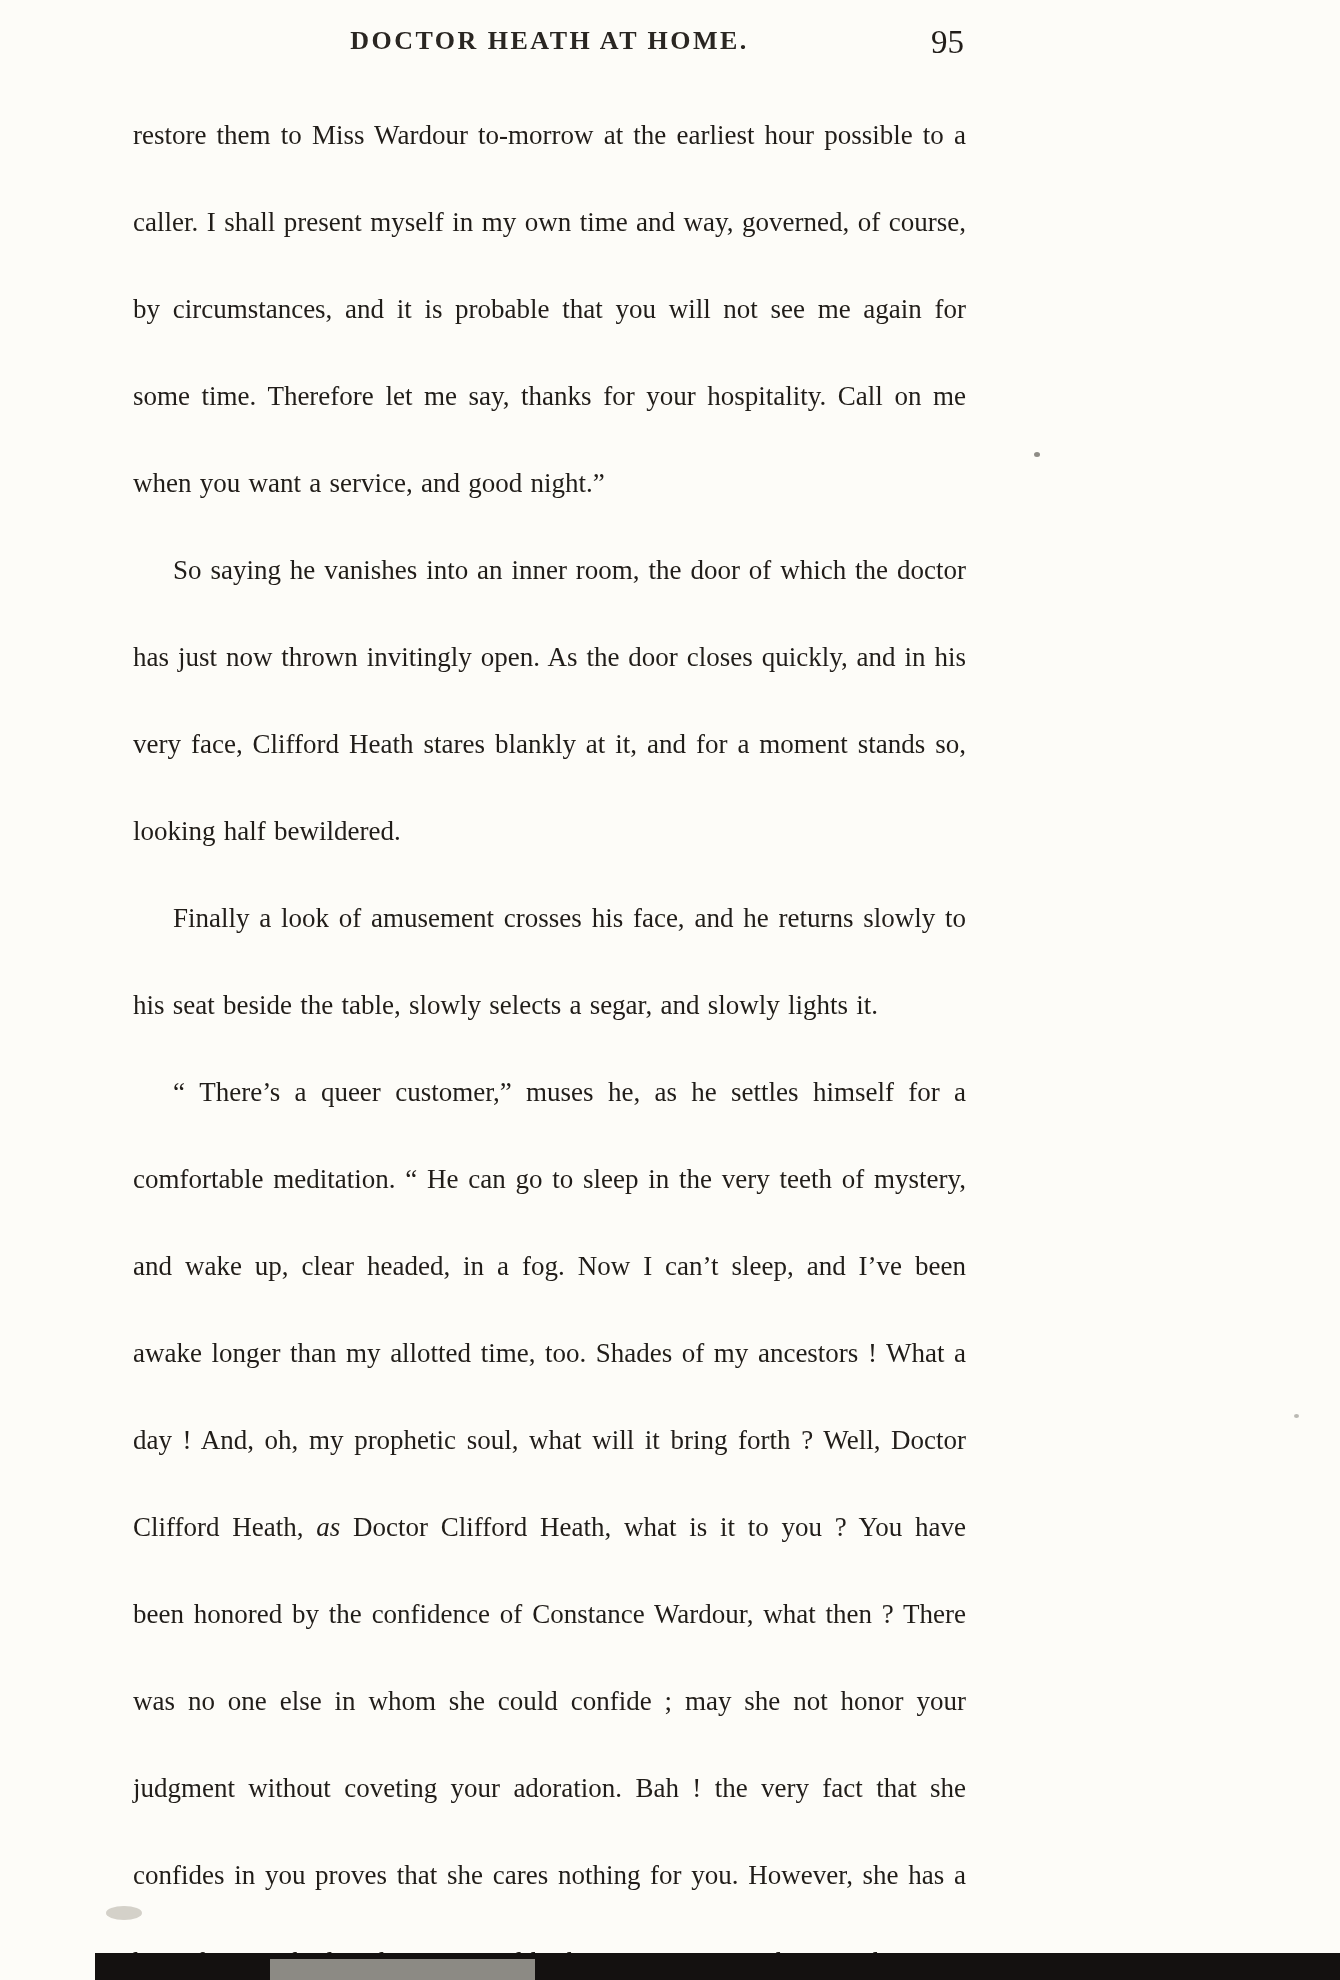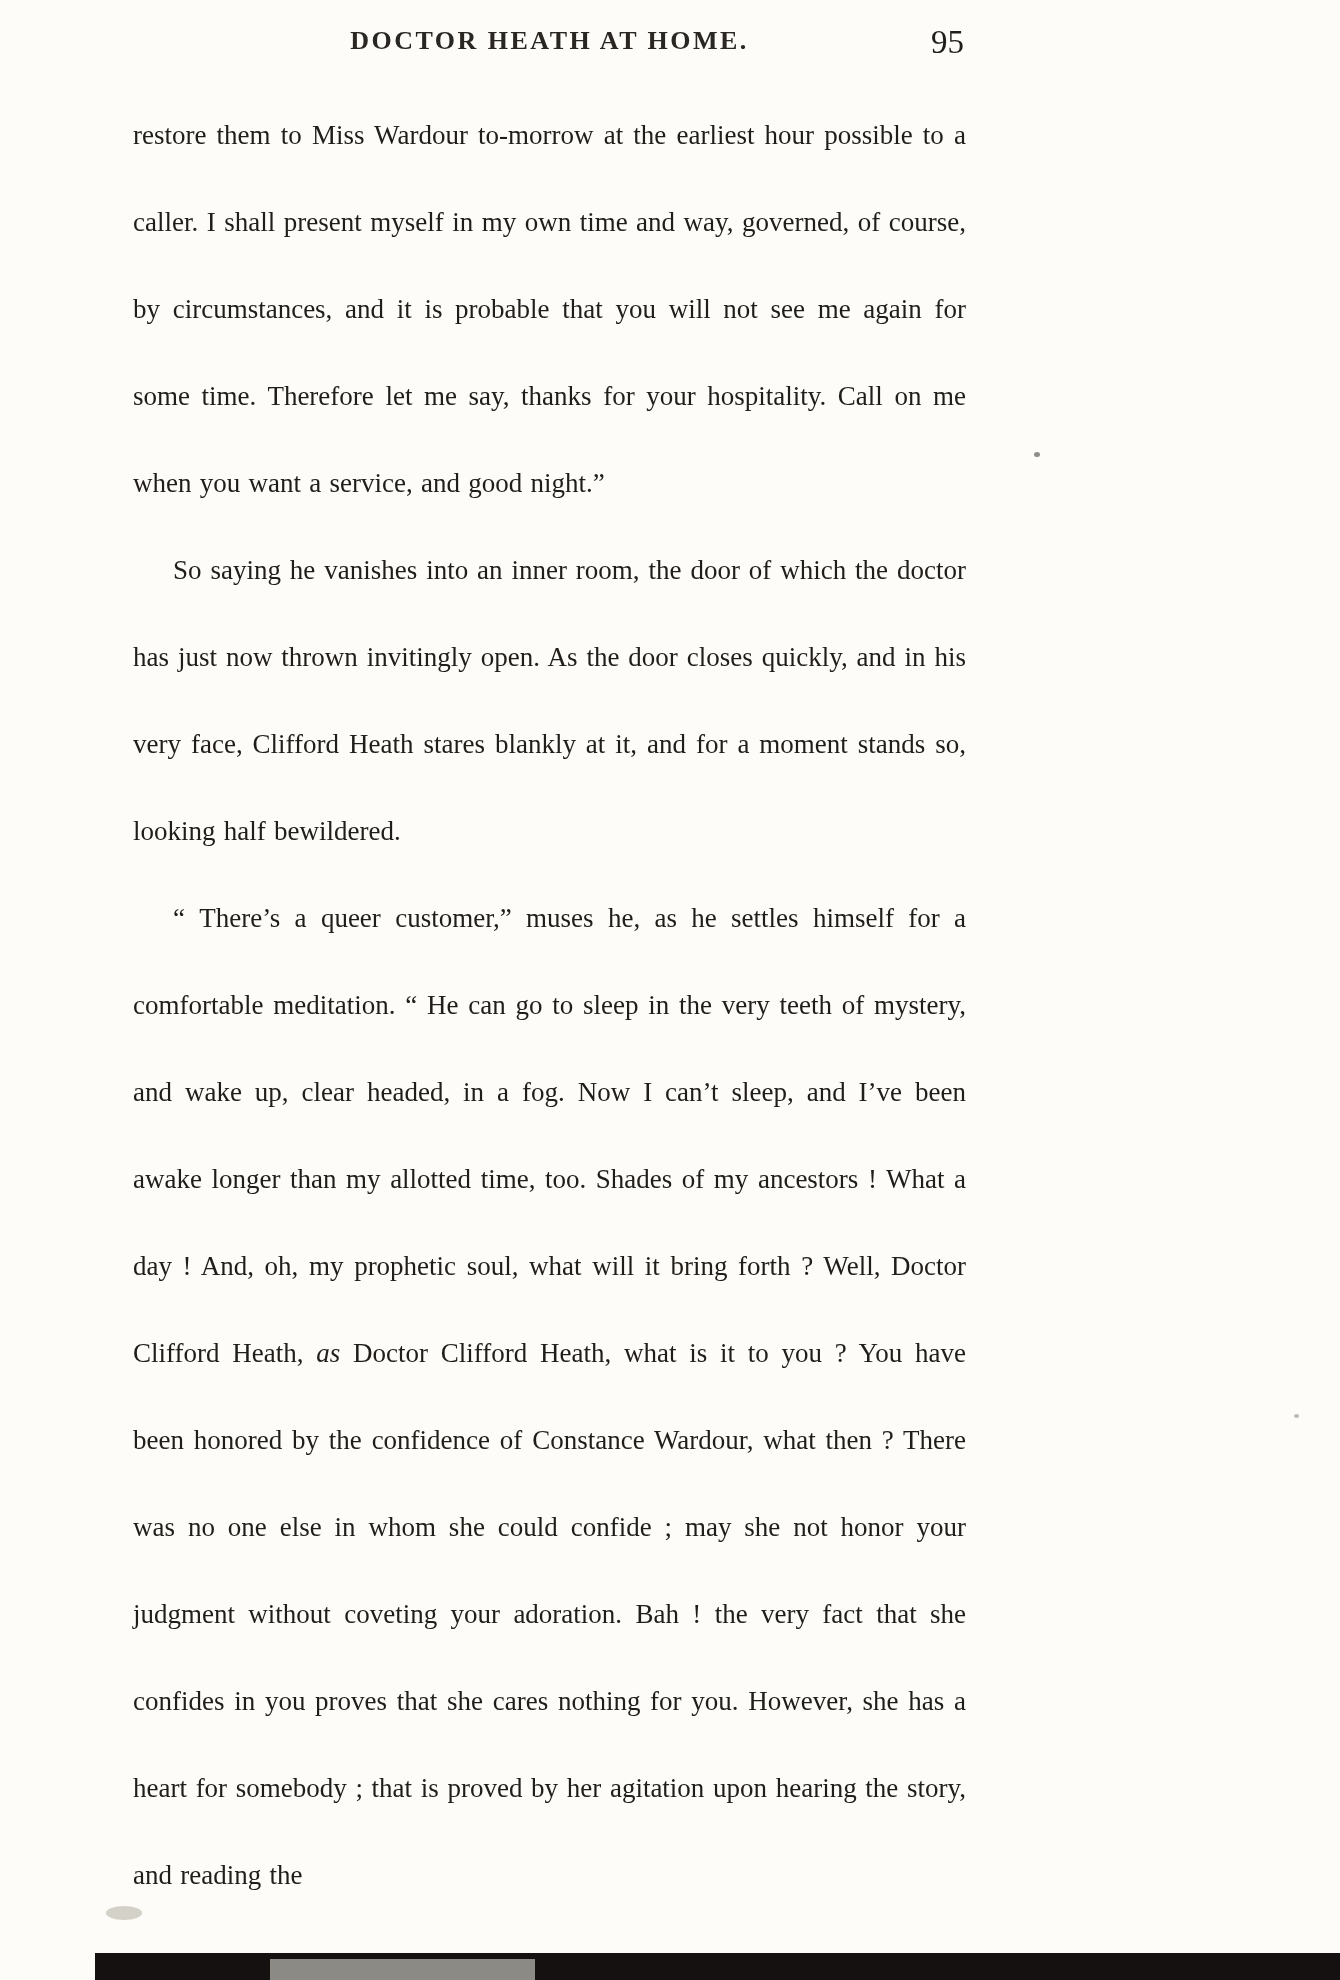--- a/index.html
+++ b/index.html
@@ -99,20 +99,21 @@
     <header class="running-header">
       <div class="running-title">DOCTOR HEATH AT HOME.</div>
       <div class="page-number">95</div>
     </header>
 
     <main class="body-text">
       <p class="para no-indent"><span class="run">restore them to Miss Wardour to-morrow at the earliest hour possible to a caller. I shall present myself in my own time and way, governed, of course, by circumstances, and it is probable that you will not see me again for some time. Therefore let me say, thanks for your hospitality. Call on me when you want a service, and good night.”</span></p>
 
       <p class="para"><span class="run">So saying he vanishes into an inner room, the door of which the doctor has just now thrown invitingly open. As the door closes quickly, and in his very face, Clifford Heath stares blankly at it, and for a moment stands so, looking half bewildered.</span></p>
 
+      <p class="para"><span class="run">Finally a look of amusement crosses his face, and he returns slowly to his seat beside the table, slowly selects a segar, and slowly lights it.</span></p>
 
       <p class="para"><span class="run">“&nbsp;There’s a queer customer,” muses he, as he settles himself for a comfortable meditation. “&nbsp;He can go to sleep in the very teeth of mystery, and wake up, clear headed, in a fog. Now I can’t sleep, and I’ve been awake longer than my allotted time, too. Shades of my ancestors&nbsp;! What a day&nbsp;! And, oh, my prophetic soul, what will it bring forth&nbsp;? Well, Doctor Clifford Heath, </span><span class="run italic">as</span><span class="run"> Doctor Clifford Heath, what is it to you&nbsp;? You have been honored by the confidence of Constance Wardour, what then&nbsp;? There was no one else in whom she could confide&nbsp;; may she not honor your judgment without coveting your adoration. Bah&nbsp;! the very fact that she confides in you proves that she cares nothing for you. However, she has a heart for somebody&nbsp;; that is proved by her agitation upon hearing the story, and reading the</span></p>
     </main>
 
   </div>
 
   <div class="scan-smudge"></div>
 
   <div class="scan-band">
     <div class="scan-band-light"></div>

